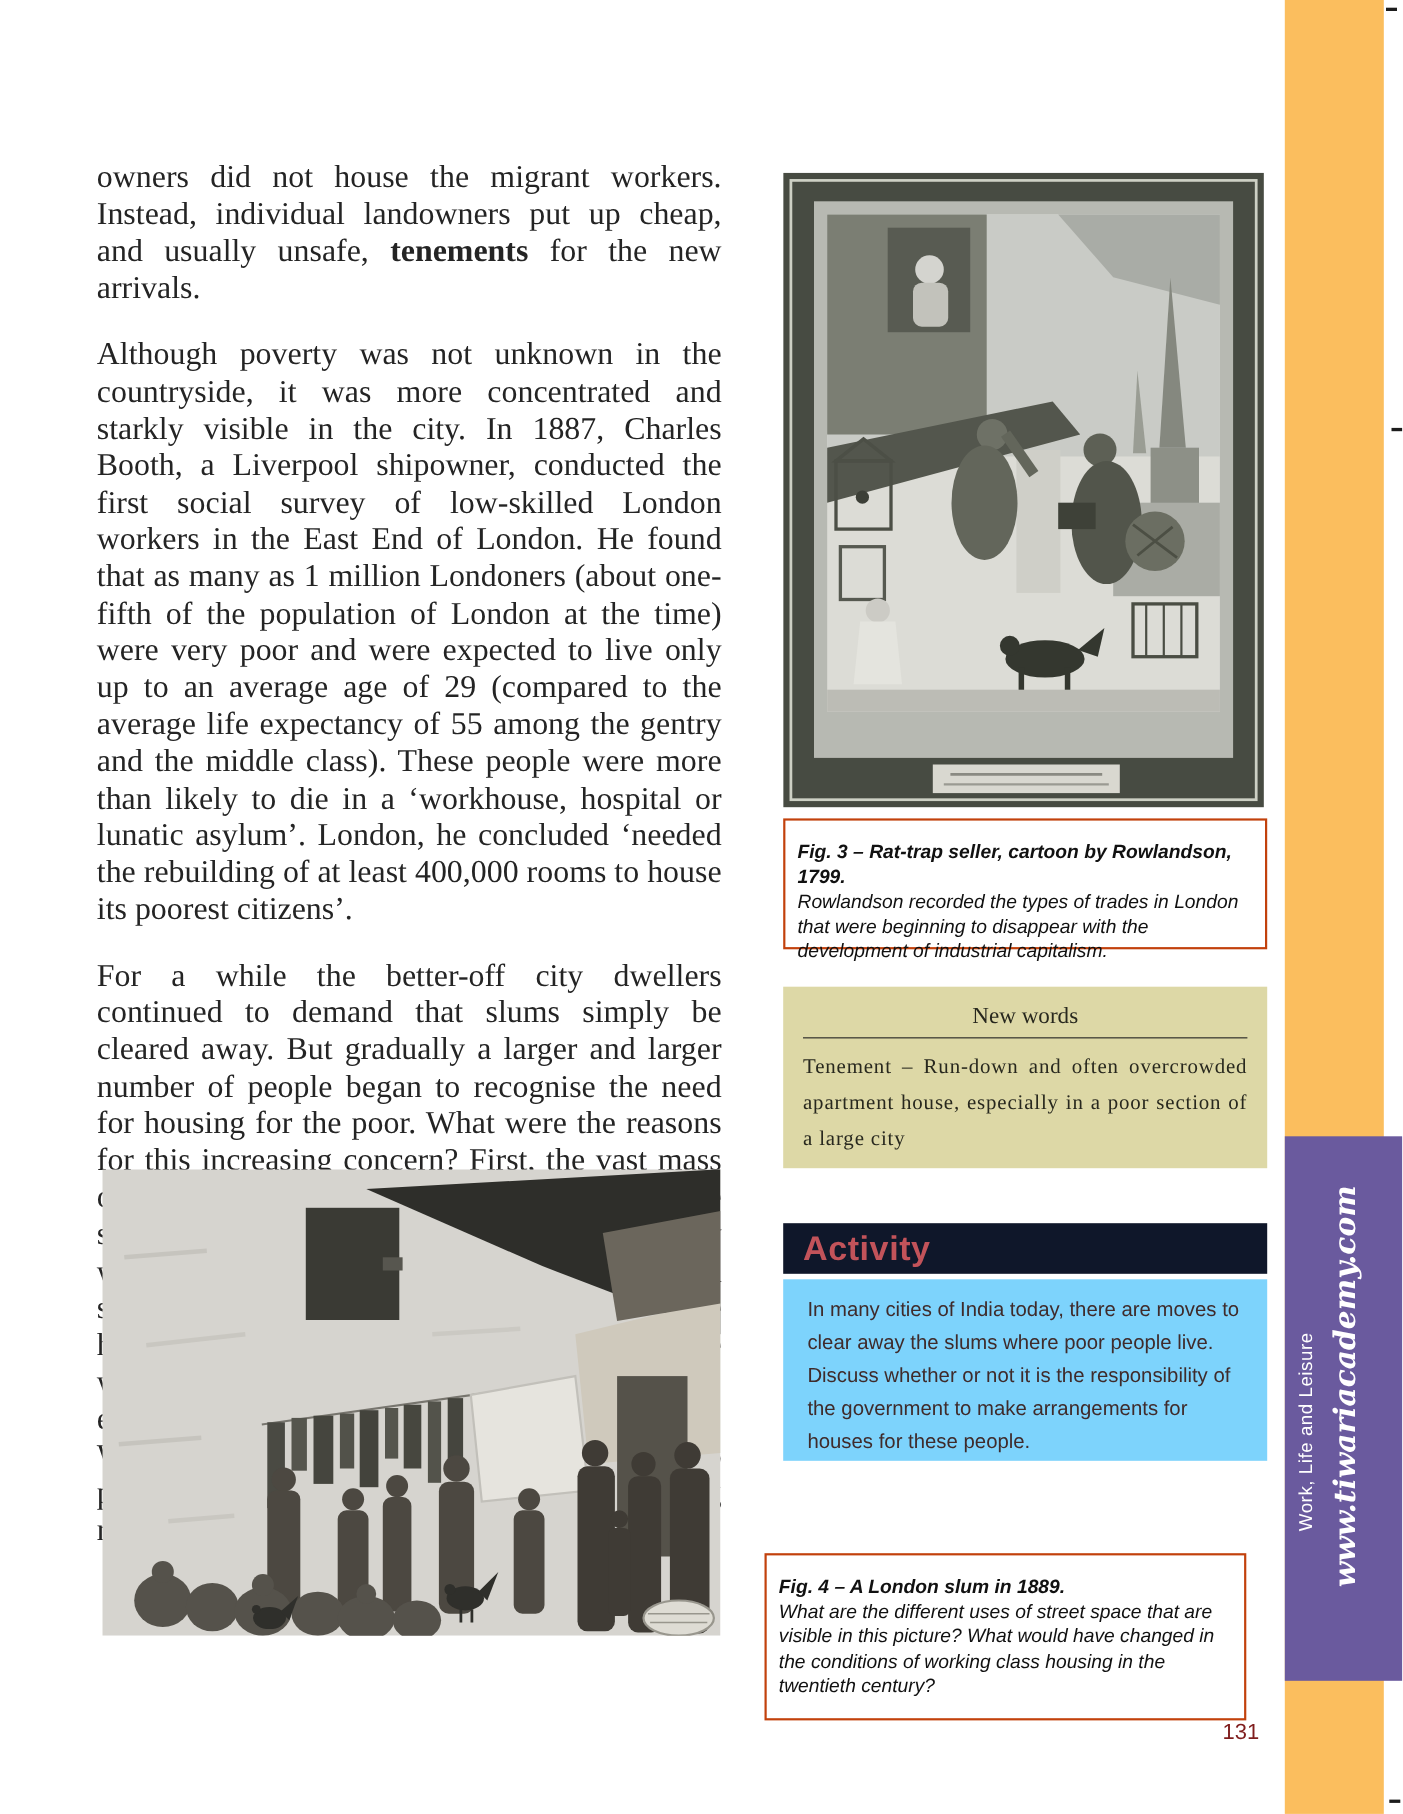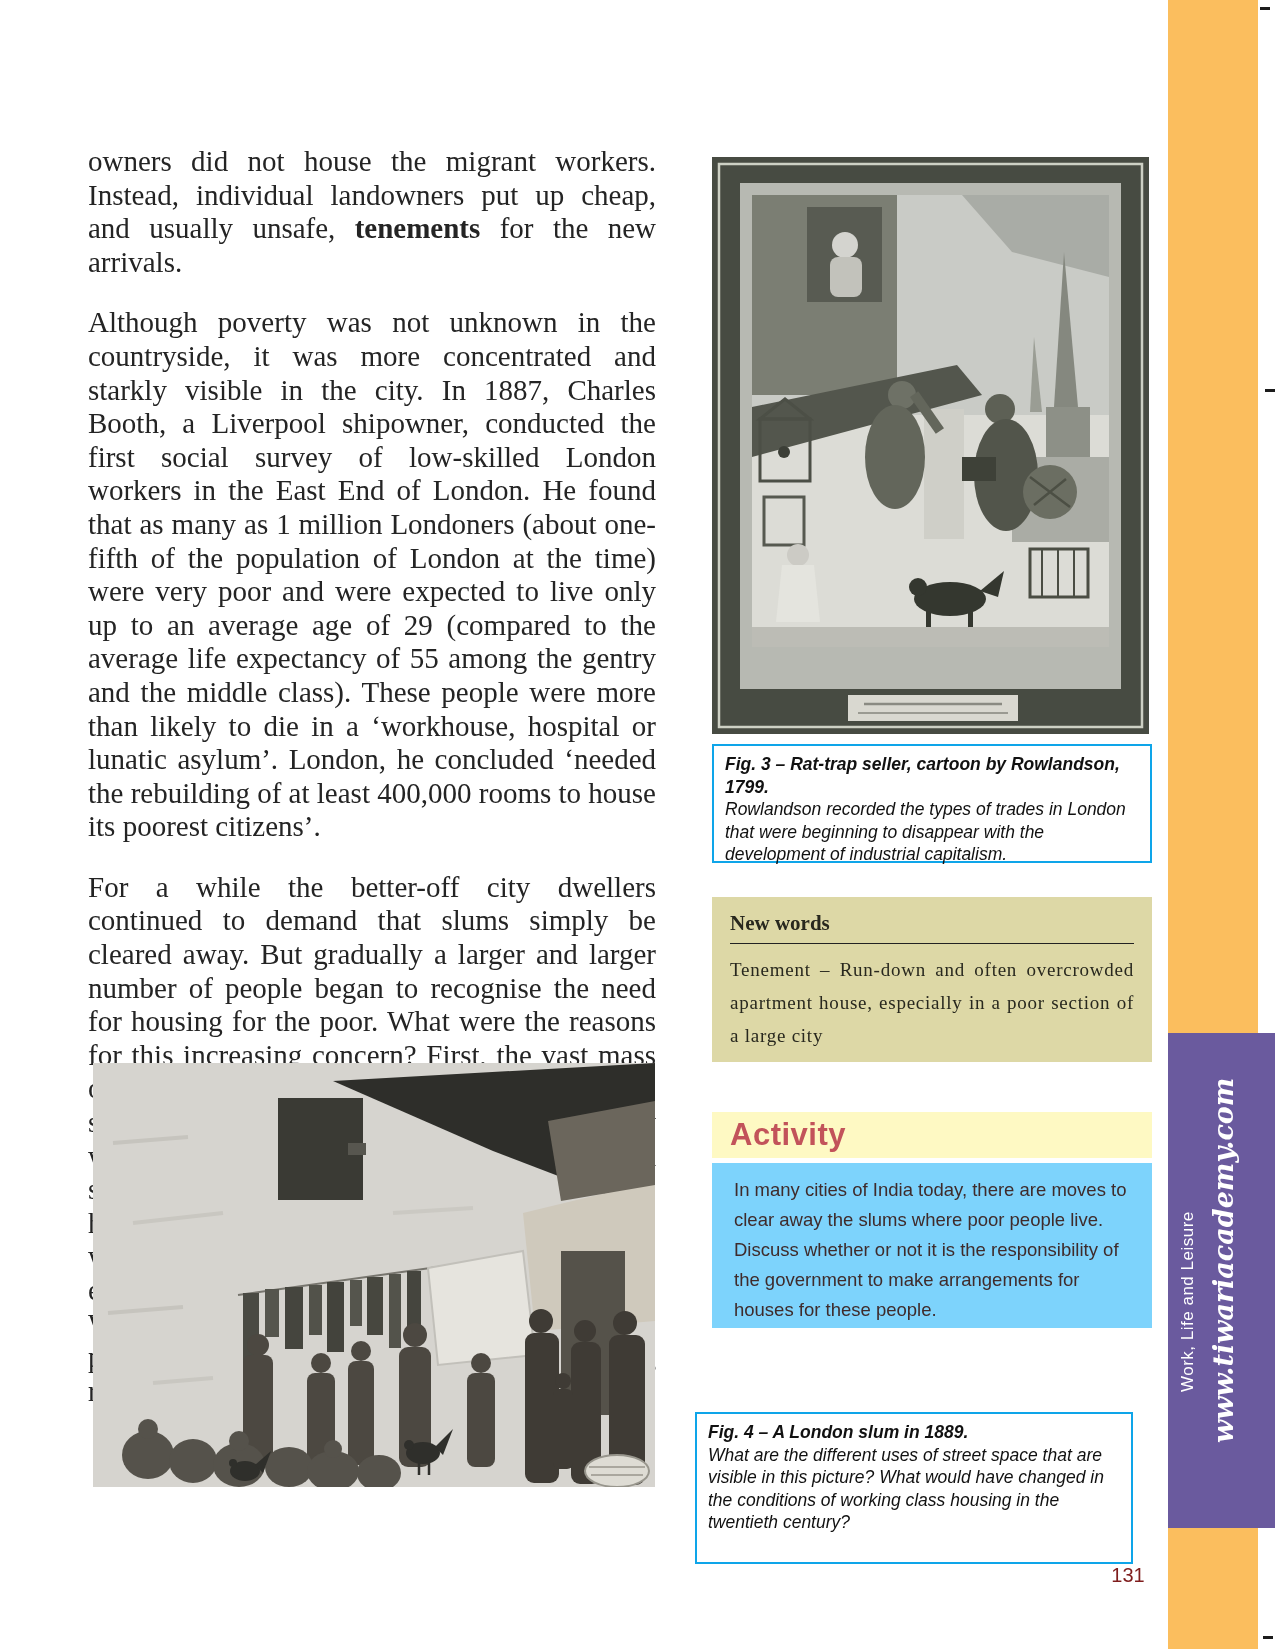--- a/index.html
+++ b/index.html
@@ -22,36 +22,36 @@
   
   .bodytext{position:absolute;left:88px;top:145px;width:568px;}
   .bodytext p{margin:0 0 27px 0;font-size:29px;line-height:33.6px;text-align:justify;}
   .bold-term{font-weight:bold;}
 
   
   .fig3-image{position:absolute;left:712px;top:157px;width:437px;height:577px;}
   .fig3-image svg{display:block;}
 
   
-  .caption-box{position:absolute;background:#ffffff;border:2px solid #0ea5e9;
+  .caption-box{position:absolute;background:#ffffff;border:2px solid #c2410c;
         font-family:"Liberation Sans",sans-serif;font-style:italic;font-size:17.5px;
-        line-height:22.5px;color:#111;padding:7px 11px;box-sizing:border-box;}
+        line-height:22.5px;color:#111;padding:17px 11px;box-sizing:border-box;}
   .caption-box .cap-title{font-weight:bold;}
   .fig3-caption{left:712px;top:744px;width:440px;height:119px;}
   .fig4-caption{left:695px;top:1412px;width:438px;height:152px;}
 
   
   .new-words{position:absolute;left:712px;top:897px;width:440px;height:165px;
         background:#DDD8A6;box-sizing:border-box;padding:13px 18px 0 18px;color:#28281e;}
-  .new-words .nw-title{font-weight:bold;font-size:21px;line-height:26px;}
+  .new-words .nw-title{font-weight:normal;font-size:21px;line-height:26px;text-align:center;}
   .new-words .nw-rule{border:none;border-top:1.6px solid #222;margin:7px 0 9px 0;}
   .new-words .nw-def{font-size:19px;line-height:33px;text-align:justify;letter-spacing:.04em;}
 
   
-  .activity-header{position:absolute;left:712px;top:1112px;width:440px;height:46px;background:#fef9c3;}
+  .activity-header{position:absolute;left:712px;top:1112px;width:440px;height:46px;background:#0f172a;}
   .activity-title{font-family:"Liberation Sans",sans-serif;font-weight:bold;font-size:31px;
         line-height:46px;color:#C2535A;padding-left:18px;letter-spacing:.5px;}
   .activity-body{position:absolute;left:712px;top:1163px;width:440px;height:165px;background:#7dd3fc;
         box-sizing:border-box;padding:12px 20px 0 22px;
         font-family:"Liberation Sans",sans-serif;font-size:18.5px;line-height:30px;color:#3f2b2b;}
 
   
   .fig4-photo{position:absolute;left:93px;top:1063px;width:562px;height:424px;}
   .fig4-photo svg{display:block;}
 

